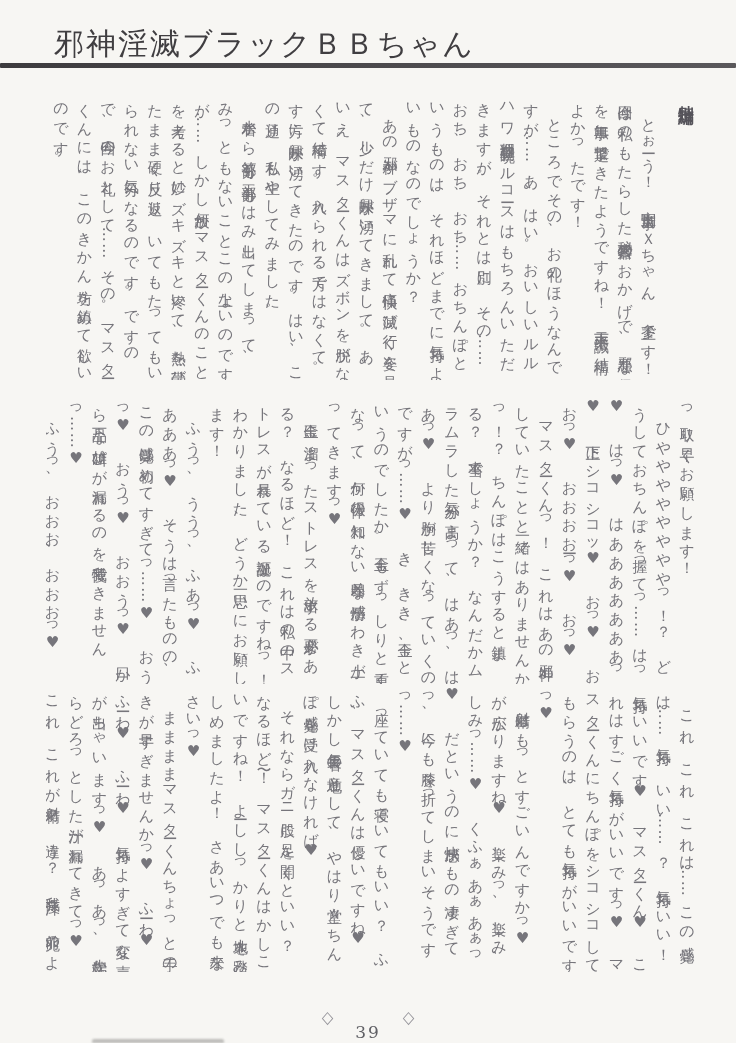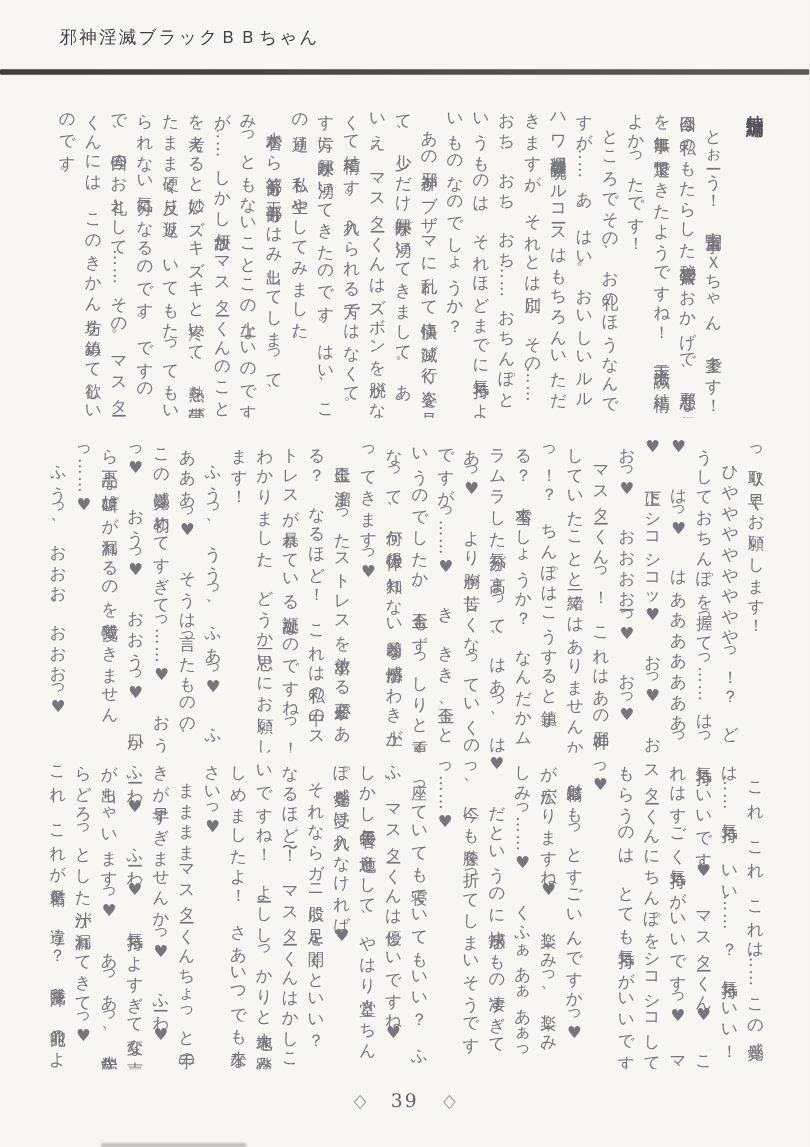--- a/index.html
+++ b/index.html
@@ -15,21 +15,21 @@
     background: #f7f6f3;
     overflow: hidden;
     font-family: "DejaVu Serif", "Liberation Serif", serif;
   }
   
   .page-title {
     position: absolute;
     top: 24px;
     left: 54px;
     margin: 0;
-    font-size: 16px;
+    font-size: 30px;
     font-weight: 500;
     letter-spacing: 2px;
     color: #403e41;
     white-space: nowrap;
   }
   .title-rule {
     position: absolute;
     top: 63px;
     left: 0;
     width: 736px;
@@ -74,20 +74,21 @@
     width: 736px;
     display: flex;
     justify-content: center;
     align-items: center;
     gap: 22px;
     color: #606065;
   }
   .page-number {
     font-size: 17px;
     letter-spacing: 2px;
+    margin-top: 31px;
   }
   .diamond-ornament {
     font-size: 15px;
     color: #95949a;
     transform: scaleY(1.15);
   }
   
   .scan-artifact {
     position: absolute;
     left: 92px;

